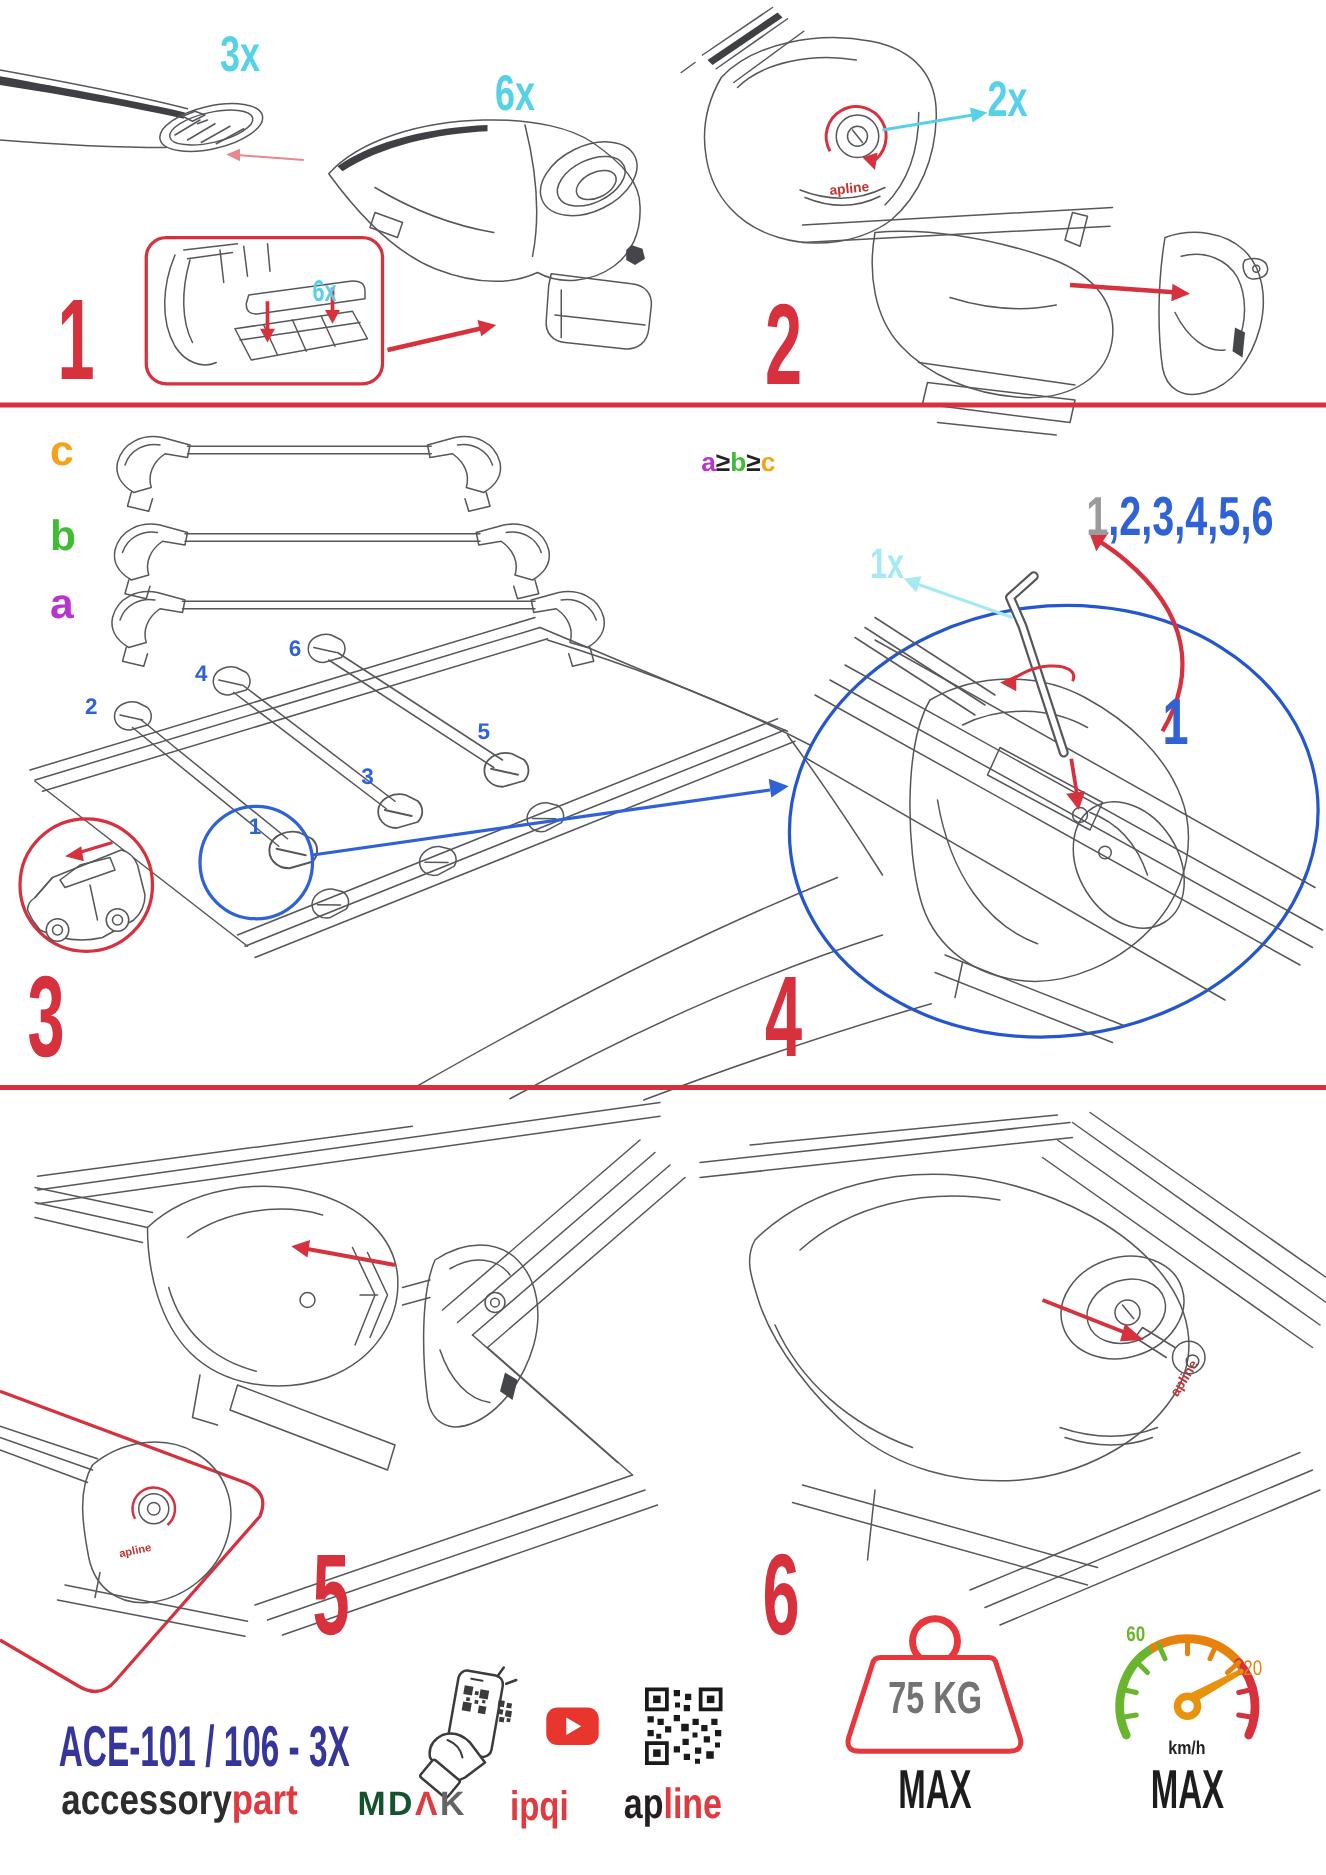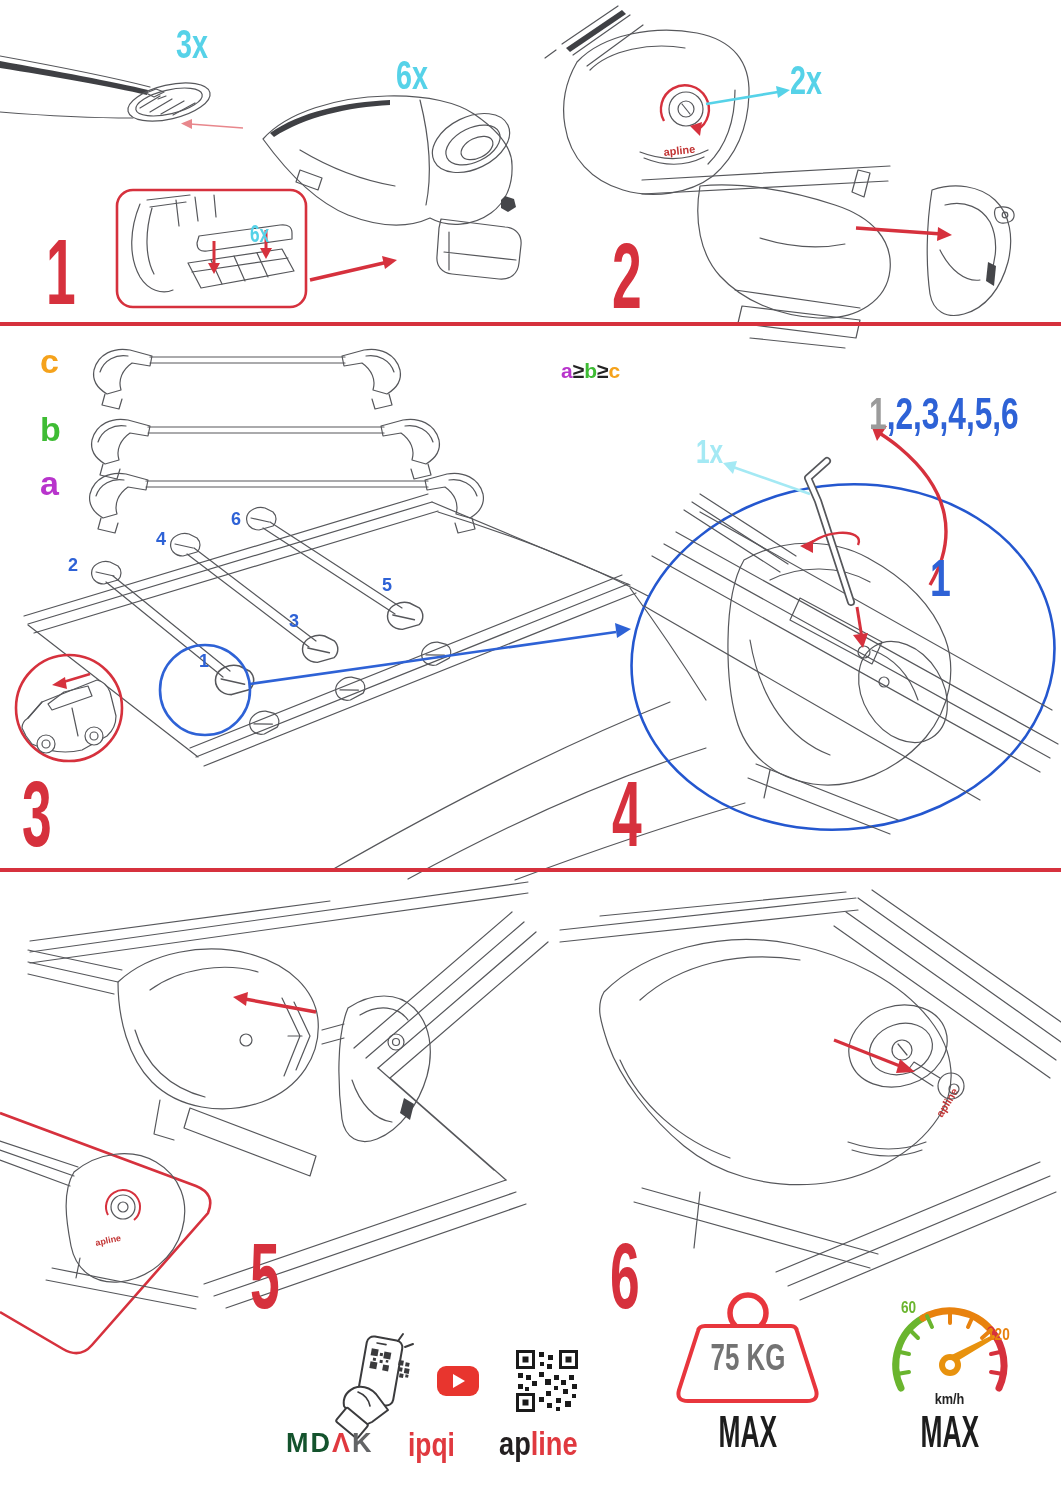--- a/index.html
+++ b/index.html
@@ -352,25 +352,27 @@
 <div class="t bluenum" style="left:289px;top:612px"><span>3</span></div>
 <div class="t bluenum" style="left:156px;top:530px"><span>4</span></div>
 <div class="t bluenum" style="left:382px;top:576px"><span>5</span></div>
 <div class="t bluenum" style="left:231px;top:510px"><span>6</span></div>
 
 <div class="t stepnum" style="left:22px;top:768px"><span class="cx" style="transform:scaleX(.58)">3</span></div>
 <div class="t stepnum" style="left:612px;top:768px"><span class="cx" style="transform:scaleX(.58)">4</span></div>
 <div class="t stepnum" style="left:250px;top:1230px"><span class="cx" style="transform:scaleX(.58)">5</span></div>
 <div class="t stepnum" style="left:610px;top:1230px"><span class="cx" style="transform:scaleX(.58)">6</span></div>
 
+<div class="t" style="left:47px;top:1374px;font-size:46px;font-weight:700;color:#35359b"><span class="cx" style="transform:scaleX(.58)">ACE-101 / 106 - 3X</span></div>
+<div class="t" style="left:49px;top:1423px;font-size:34px;font-weight:700"><span class="cx" style="transform:scaleX(.82)"><span style="color:#2e2d2e">accessory</span><span style="color:#e0393f">part</span></span></div>
 <div class="t" style="left:286px;top:1430px;font-size:27px;font-weight:700;letter-spacing:2px"><span style="color:#14532d">MD</span><span style="color:#e0393f">Λ</span><span style="color:#636466">K</span></div>
 <div class="t" style="left:408px;top:1428px;font-size:33px;font-weight:700;color:#e0393f"><span class="cx" style="transform:scaleX(.8)">ipqi</span></div>
 <div class="t" style="left:499px;top:1426px;font-size:34px;font-weight:700"><span class="cx" style="transform:scaleX(.8)"><span style="color:#231f20">ap</span><span style="color:#e0393f">line</span></span></div>
 
 <div class="t ctr" style="left:688px;top:1340px;width:120px;font-size:36px;font-weight:700;color:#737373"><span class="cx" style="transform:scaleX(.72)">75 KG</span></div>
 <div class="t ctr" style="left:688px;top:1410px;width:120px;font-size:44px;font-weight:700;color:#1d1d1d"><span class="cx" style="transform:scaleX(.6)">MAX</span></div>
 
 <div class="t" style="left:901px;top:1299px;font-size:17px;font-weight:700;color:#6ab52e"><span class="cx" style="transform:scaleX(.8)">60</span></div>
-<div class="t" style="left:987px;top:1326px;font-size:17px;font-weight:700;color:#e8820e"><span class="cx" style="transform:scaleX(.8)">120</span></div>
+<div class="t" style="left:987px;top:1326px;font-size:17px;font-weight:400;color:#e8820e"><span class="cx" style="transform:scaleX(.8)">120</span></div>
 <div class="t ctr" style="left:912px;top:1391px;width:76px;font-size:15px;font-weight:700;color:#232323"><span class="cx" style="transform:scaleX(.85)">km/h</span></div>
 <div class="t ctr" style="left:888px;top:1410px;width:124px;font-size:44px;font-weight:700;color:#1d1d1d"><span class="cx" style="transform:scaleX(.6)">MAX</span></div>
 
 </div>
 
 </body></html>

